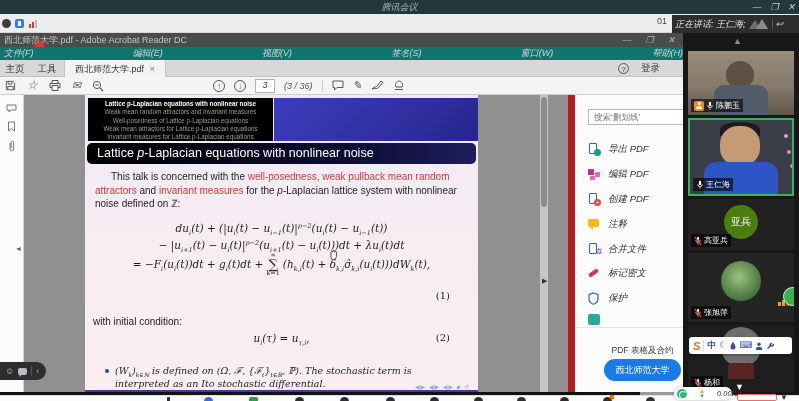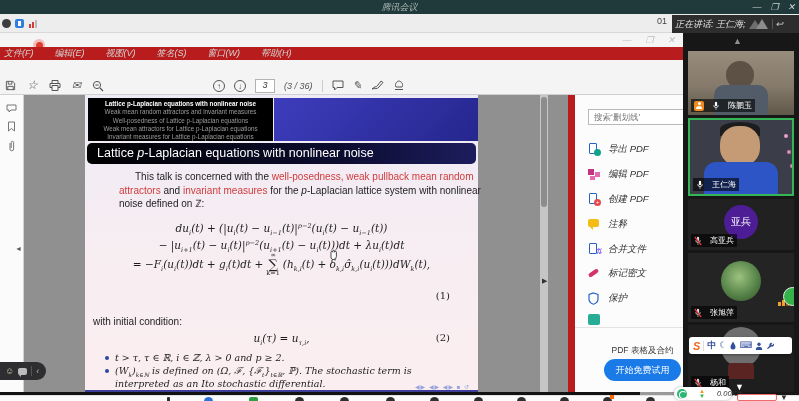--- a/index.html
+++ b/index.html
@@ -26,22 +26,22 @@
   .logo-mtn{width:20px;height:10px;position:relative;}
   .logo-mtn i{position:absolute;bottom:0;width:0;height:0;border-left:6px solid transparent;border-right:6px solid transparent;}
   .sep-v{width:1px;height:10px;background:#555;}
   
   #acrobat{left:0;top:33px;width:683px;height:364px;background:#f4f4f5;}
   .acro-title{left:0;top:0;width:683px;height:14px;background:#4b4b4b;color:#c6c6c6;
               font-size:9px;line-height:14px;padding-left:4px;box-sizing:border-box;}
   .acro-win-ctrl{right:8px;top:0;height:14px;gap:14px;color:#bcbcbc;font-size:9px;}
   .rec-dot{left:33px;top:6px;width:12px;height:12px;border-radius:50%;background:rgba(235,90,80,.35);}
   .rec-dot i{position:absolute;left:2.5px;top:2.5px;width:7px;height:7px;border-radius:50%;background:#e03a2f;}
-  .acro-menu{left:0;top:14px;width:683px;height:13px;background:#b91c1c;color:#d2d2d2;
-             font-size:9px;gap:21px;padding-left:4px;box-sizing:border-box;}
+  .acro-menu{left:0;top:14px;width:683px;height:13px;background:#0f766e;color:#d2d2d2;
+             font-size:9px;gap:21px;padding-left:4px;box-sizing:border-box;justify-content:space-between;}
   .acro-tabs{left:0;top:27px;width:683px;height:17px;background:#d8d8d8;border-bottom:1px solid #c2c2c2;box-sizing:border-box;}
   .tab{position:absolute;top:0;height:17px;line-height:17px;font-size:9.5px;color:#333;text-align:center;}
   .tab-active{left:64px;width:100px;background:#f3f3f4;border-left:1px solid #c2c2c2;border-right:1px solid #c2c2c2;}
   .help-q{left:618px;top:3px;width:11px;height:11px;border:1px solid #555;border-radius:50%;
           font-size:8px;line-height:11px;text-align:center;color:#444;box-sizing:border-box;}
   .login{left:641px;top:2px;font-size:9.5px;color:#333;}
   .acro-toolbar{left:0;top:44px;width:683px;height:18px;background:#f4f4f5;border-bottom:1px solid #cfcfcf;box-sizing:border-box;}
   .tb-left{left:5px;top:0;height:17px;gap:11px;}
   .tb-center{left:213px;top:0;height:17px;gap:9px;}
   .icon-g{color:#555;font-size:12px;line-height:17px;}
@@ -62,21 +62,21 @@
          border-bottom:2px solid #3d3d9a;box-sizing:border-box;}
   .toc-box{left:3px;top:3px;width:185px;height:43px;background:#000;color:#9b9b9b;
            font-size:6.3px;line-height:8.3px;text-align:center;padding-top:2px;box-sizing:border-box;}
   .toc-box b{color:#fff;}
   .toc-box span{display:block;}
   .blue-box{left:189px;top:3px;width:204px;height:43px;background:linear-gradient(135deg,#3d3dbd,#26268e);}
   .slide-title{left:2px;top:48px;width:389px;height:21px;border-radius:5px;
                background:linear-gradient(90deg,#000 0%,#0c0c30 65%,#1d1d5e 100%);
                color:#fff;font-size:12.5px;line-height:21px;padding-left:10px;box-sizing:border-box;}
   .slide-body{left:0;top:69px;width:393px;height:228px;font-size:10px;color:#1d1d1d;}
-  .para{left:10px;top:6px;width:362px;line-height:13.5px;text-indent:16px;margin-left:24px;}
+  .para{left:10px;top:6px;width:362px;line-height:13.5px;text-indent:16px;}
   .red{color:#d13b3b;}
   .math{font-family:"DejaVu Serif",serif;font-style:italic;}
   .eqline{left:0;top:0;width:100%;text-align:center;font-size:10.5px;}
   .eq3{left:0;width:100%;justify-content:center;gap:3px;font-size:10.5px;}
   .sumstack{display:inline-flex;flex-direction:column;align-items:center;line-height:1;font-style:normal;}
   .sumstack .st{font-size:6.5px;}
   .sumstack .ss{font-size:13px;line-height:11px;}
   .eqtag{font-style:normal;font-family:"DejaVu Serif",serif;font-size:10px;}
   .bullet-row{left:20px;width:355px;display:flex;gap:6px;font-size:9.5px;line-height:12.5px;}
   .bdot{flex:0 0 auto;width:4px;height:4px;border-radius:50%;background:#274a9e;margin-top:4px;}
@@ -107,38 +107,38 @@
   .promo{left:0;width:135px;text-align:center;font-size:8.5px;color:#333;}
   .trial-btn{left:29px;top:264px;width:77px;height:22px;background:#1a7be8;border-radius:11px;color:#fff;
              font-size:9px;line-height:22px;text-align:center;}
   .scroll-hint{right:3px;font-size:7px;color:#999;}
   .acro-bottom{left:0;top:359px;width:640px;height:5px;background:#121212;}
   .acro-bottom2{left:640px;top:359px;width:43px;height:5px;background:#9a9a9a;}
   
   .vpanel{left:683px;top:33px;width:116px;height:363px;background:#171717;}
   .v-up{left:50px;top:3px;color:#8f8f8f;font-size:9px;}
   .tile{position:absolute;left:5px;width:106px;overflow:hidden;background:#222;}
-  .plabel{position:absolute;left:3px;bottom:3px;display:flex;align-items:center;gap:8px;
+  .plabel{position:absolute;left:3px;bottom:3px;display:flex;align-items:center;gap:2px;
           background:rgba(0,0,0,.6);padding:1px 3px;color:#fff;font-size:8px;}
   .host-badge{width:10px;height:10px;background:#f08c1e;border-radius:2px;position:relative;flex:0 0 auto;}
   .host-badge:before{content:"";position:absolute;left:3.5px;top:1.5px;width:3px;height:3px;border-radius:50%;background:#fff;}
   .host-badge:after{content:"";position:absolute;left:2px;top:5px;width:6px;height:3.5px;border-radius:3px 3px 0 0;background:#fff;}
   .t1{top:18px;height:64px;background:linear-gradient(180deg,#988c7c 0%,#857a6b 55%,#5f574a 100%);}
   .t2{top:85px;height:78px;background:#3b3e48;border:2px solid #35b558;box-sizing:border-box;}
   .t3{top:166px;height:51px;background:#212121;}
   .t4{top:220px;height:69px;background:#242424;}
   .t5{top:292px;height:67px;background:#1e1e1e;}
   .head1{position:absolute;left:38px;top:10px;width:28px;height:28px;border-radius:50%;background:#5d5044;}
   .shou1{position:absolute;left:26px;top:34px;width:54px;height:30px;border-radius:10px 10px 0 0;background:#525c68;}
   .head2{position:absolute;left:30px;top:6px;width:40px;height:40px;border-radius:45%;background:#c59b76;}
   .hair2{position:absolute;left:30px;top:2px;width:40px;height:14px;border-radius:50% 50% 0 0;background:#1d1d1d;}
   .shirt2{position:absolute;left:14px;top:42px;width:74px;height:36px;background:#2e55c5;border-radius:12px 12px 0 0;}
   .flowers{position:absolute;right:4px;top:14px;width:4px;height:4px;border-radius:50%;background:#e8a0c8;
            box-shadow:8px 6px 0 #e8a0c8,3px 16px 0 #d989b8,12px 20px 0 #e8a0c8,6px 30px 0 #d989b8,14px 38px 0 #e8a0c8;}
-  .av-blue{position:absolute;left:36px;top:6px;width:34px;height:34px;border-radius:50%;background:#4c1d95;
+  .av-blue{position:absolute;left:36px;top:6px;width:34px;height:34px;border-radius:50%;background:#4d7c0f;
            color:#fff;font-size:10px;line-height:34px;text-align:center;}
   .av-photo{position:absolute;left:33px;top:8px;width:40px;height:40px;border-radius:50%;
             background:radial-gradient(circle at 45% 40%,#9cc27f 0%,#58854a 55%,#2c4d28 100%);}
   .av-gray{position:absolute;left:33px;top:2px;width:40px;height:40px;border-radius:50%;background:#6e6e6e;}
   .sliver-red{position:absolute;left:40px;top:38px;width:26px;height:16px;background:#5a2422;border-radius:4px 4px 0 0;}
   .sig-bars{position:absolute;right:4px;bottom:16px;width:12px;height:8px;}
   .sig-bars i{position:absolute;bottom:0;width:2.5px;background:#f0a030;}
   .green-bubble{position:absolute;right:-8px;top:34px;width:17px;height:17px;border-radius:50%;background:#36b24a;border:1.5px solid #dff2df;}
   .sogou{position:absolute;left:1px;top:12px;width:103px;height:17px;background:#fff;border-radius:3px;
          box-shadow:0 1px 3px rgba(0,0,0,.4);display:flex;align-items:center;gap:3px;padding:0 4px;box-sizing:border-box;}
@@ -192,38 +192,51 @@
     <span style="white-space:nowrap;">正在讲话: 王仁海;</span>
     <span class="logo-mtn">
       <i style="left:0;border-bottom:9px solid #6e6e6e;"></i>
         <i style="left:7px;border-bottom:10px solid #8d8d8d;"></i>
     </span>
     <span class="sep-v"></span>
     <span style="color:#cfcfcf;">↩</span>
   </div>
 
   <div id="acrobat" class="abs">
+    <div class="abs acro-title">
+      <span>西北师范大学.pdf - Adobe Acrobat Reader DC</span>
+    </div>
     <div class="abs acro-win-ctrl flex">
       <span>—</span>
       <span>❐</span>
       <span>✕</span>
     </div>
     <div class="abs rec-dot">
         <i></i>
       </div>
 
     <div class="abs acro-menu flex">
       <span>文件(F)</span>
       <span>编辑(E)</span>
       <span>视图(V)</span>
       <span>签名(S)</span>
       <span>窗口(W)</span>
       <span>帮助(H)</span>
     </div>
 
+    <div class="abs acro-tabs">
+      <span class="tab" style="left:2px;width:26px;">主页</span>
+      <span class="tab" style="left:32px;width:30px;">工具</span>
+      <span class="tab tab-active">
+        <span style="font-size:9px;">西北师范大学.pdf</span>
+        <span style="color:#777;margin-left:3px;">×</span>
+      </span>
+      <span class="abs help-q">?</span>
+      <span class="abs login">登录</span>
+    </div>
 
     <div class="abs acro-toolbar">
       <div class="abs tb-left flex">
         <svg width="11" height="11" viewBox="0 0 12 12">
             <path d="M1.5 1.5 h7 l2 2 v7 h-9 z M3.5 1.5 v3 h4 v-3 M3 11 v-4 h6 v4" fill="none" stroke="#555" stroke-width="1"></path>
           </svg>
         <span class="icon-g">☆</span>
         <svg width="12" height="11" viewBox="0 0 12 11">
             <path d="M3 3 V0.5 h6 V3 M1 3.5 h10 v4 h-2 M3 7.5 h-2 v-4 M3 5.5 h6 v5 h-6 z" fill="none" stroke="#555" stroke-width="1"></path>
           </svg>
@@ -293,24 +306,20 @@
               <span class="st">k=1</span>
             </span>
             <span>(h<sub>k,i</sub>(t) + δ<sub>k,i</sub>σ̂<sub>k,i</sub>(u<sub>i</sub>(t)))dW<sub>k</sub>(t),</span>
           </div>
           <span class="abs eqtag" style="right:28px;top:126px;">(1)</span>
 
           <div class="abs" style="left:8px;top:152px;">with initial condition:</div>
           <div class="abs eqline math" style="top:168px;">u<sub>i</sub>(τ) = u<sub>τ,i</sub>,</div>
           <span class="abs eqtag" style="right:28px;top:168px;">(2)</span>
 
-          <div class="abs bullet-row" style="top:188px;">
-            <span class="bdot"></span>
-            <span class="math" style="font-size:9.5px;">t &gt; τ, τ ∈ ℝ, i ∈ ℤ, λ &gt; 0 and p ≥ 2.</span>
-          </div>
           <div class="abs bullet-row" style="top:201px;">
             <span class="bdot"></span>
             <span class="math" style="font-size:9.5px;">(W<sub>k</sub>)<sub>k∈ℕ</sub> is defined on (Ω, ℱ, {ℱ<sub>t</sub>}<sub>t∈ℝ</sub>, ℙ). The stochastic term is interpreted as an Ito stochastic differential.</span>
           </div>
 
           <span class="abs beamer-nav">◀▶ ◀▶ ◀▶ ■ ↺</span>
 
           <svg class="abs hand" width="11" height="13" viewBox="0 0 11 13">
             <path d="M3 10 V4.2 a0.9 0.9 0 0 1 1.8 0 V3.2 a0.9 0.9 0 0 1 1.8 0 v1 a0.9 0.9 0 0 1 1.8 0 v4.3 a3 3 0 0 1-3 3 h-0.5 a3 3 0 0 1-1.9-1.5 z" fill="#fff" stroke="#333" stroke-width="0.9"></path>
           </svg>
@@ -374,21 +383,21 @@
                 <path d="M5.5 1 L10 2.5 V7 c0 3-2.5 4.6-4.5 5.2 C3.5 11.6 1 10 1 7 V2.5 z" fill="none" stroke="#2563c9" stroke-width="1.2"></path>
               </svg>
           </span>
           <span>保护</span>
         </div>
         <div class="abs teal-part"></div>
         <span class="abs scroll-hint" style="top:210px;">⌄</span>
 
         <div class="abs promo-div"></div>
         <div class="abs promo" style="top:250px;">PDF 表格及合约</div>
-        <div class="abs trial-btn">开始免费试用</div>
+        <div class="abs trial-btn">西北师范大学</div>
       </div>
       <span class="abs panel-collapse">▶</span>
     </div>
 
     <div class="abs acro-bottom"></div>
     <div class="abs acro-bottom2"></div>
   </div>
 
   <div class="abs vpanel">
     <span class="abs v-up">▲</span>

